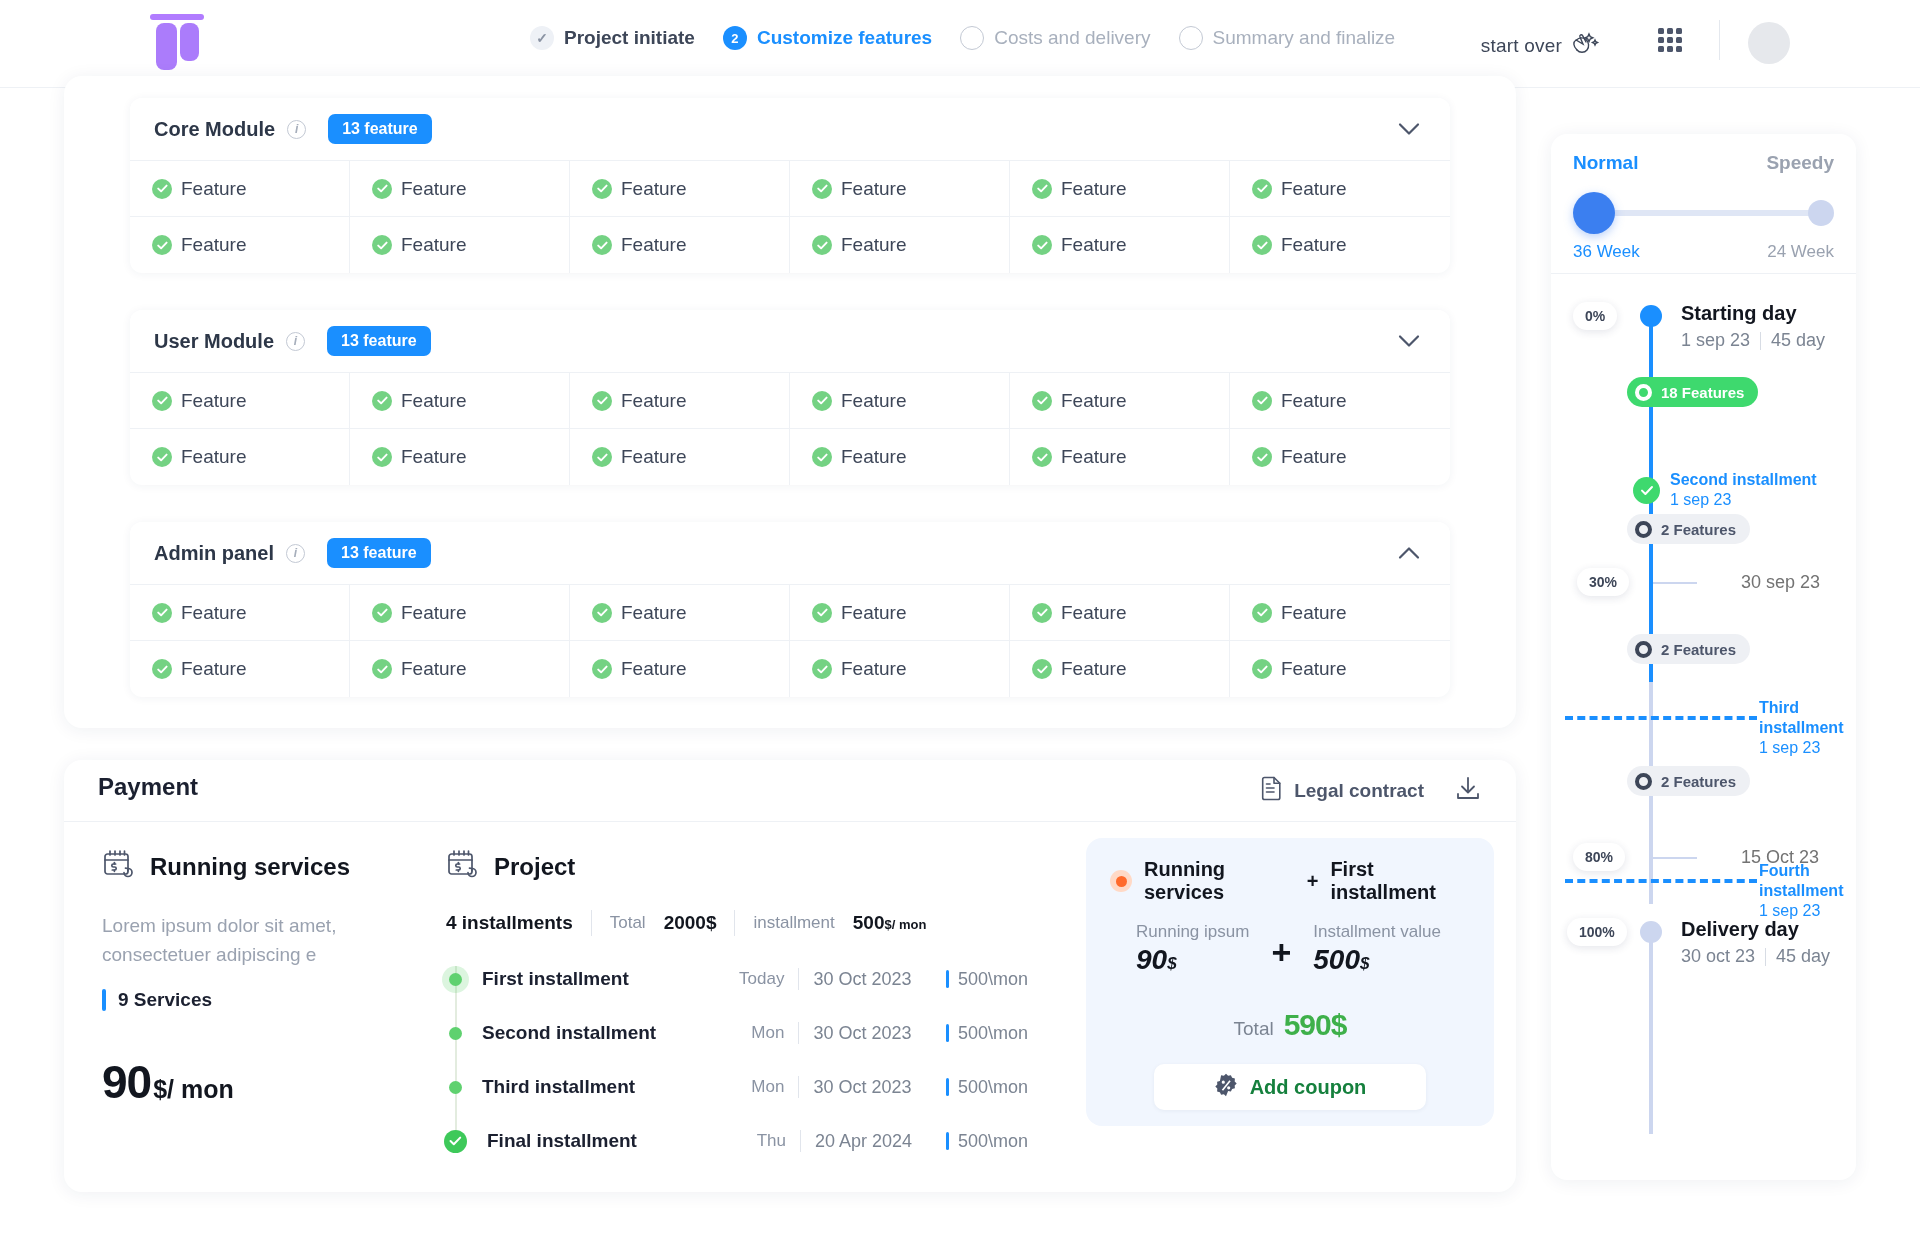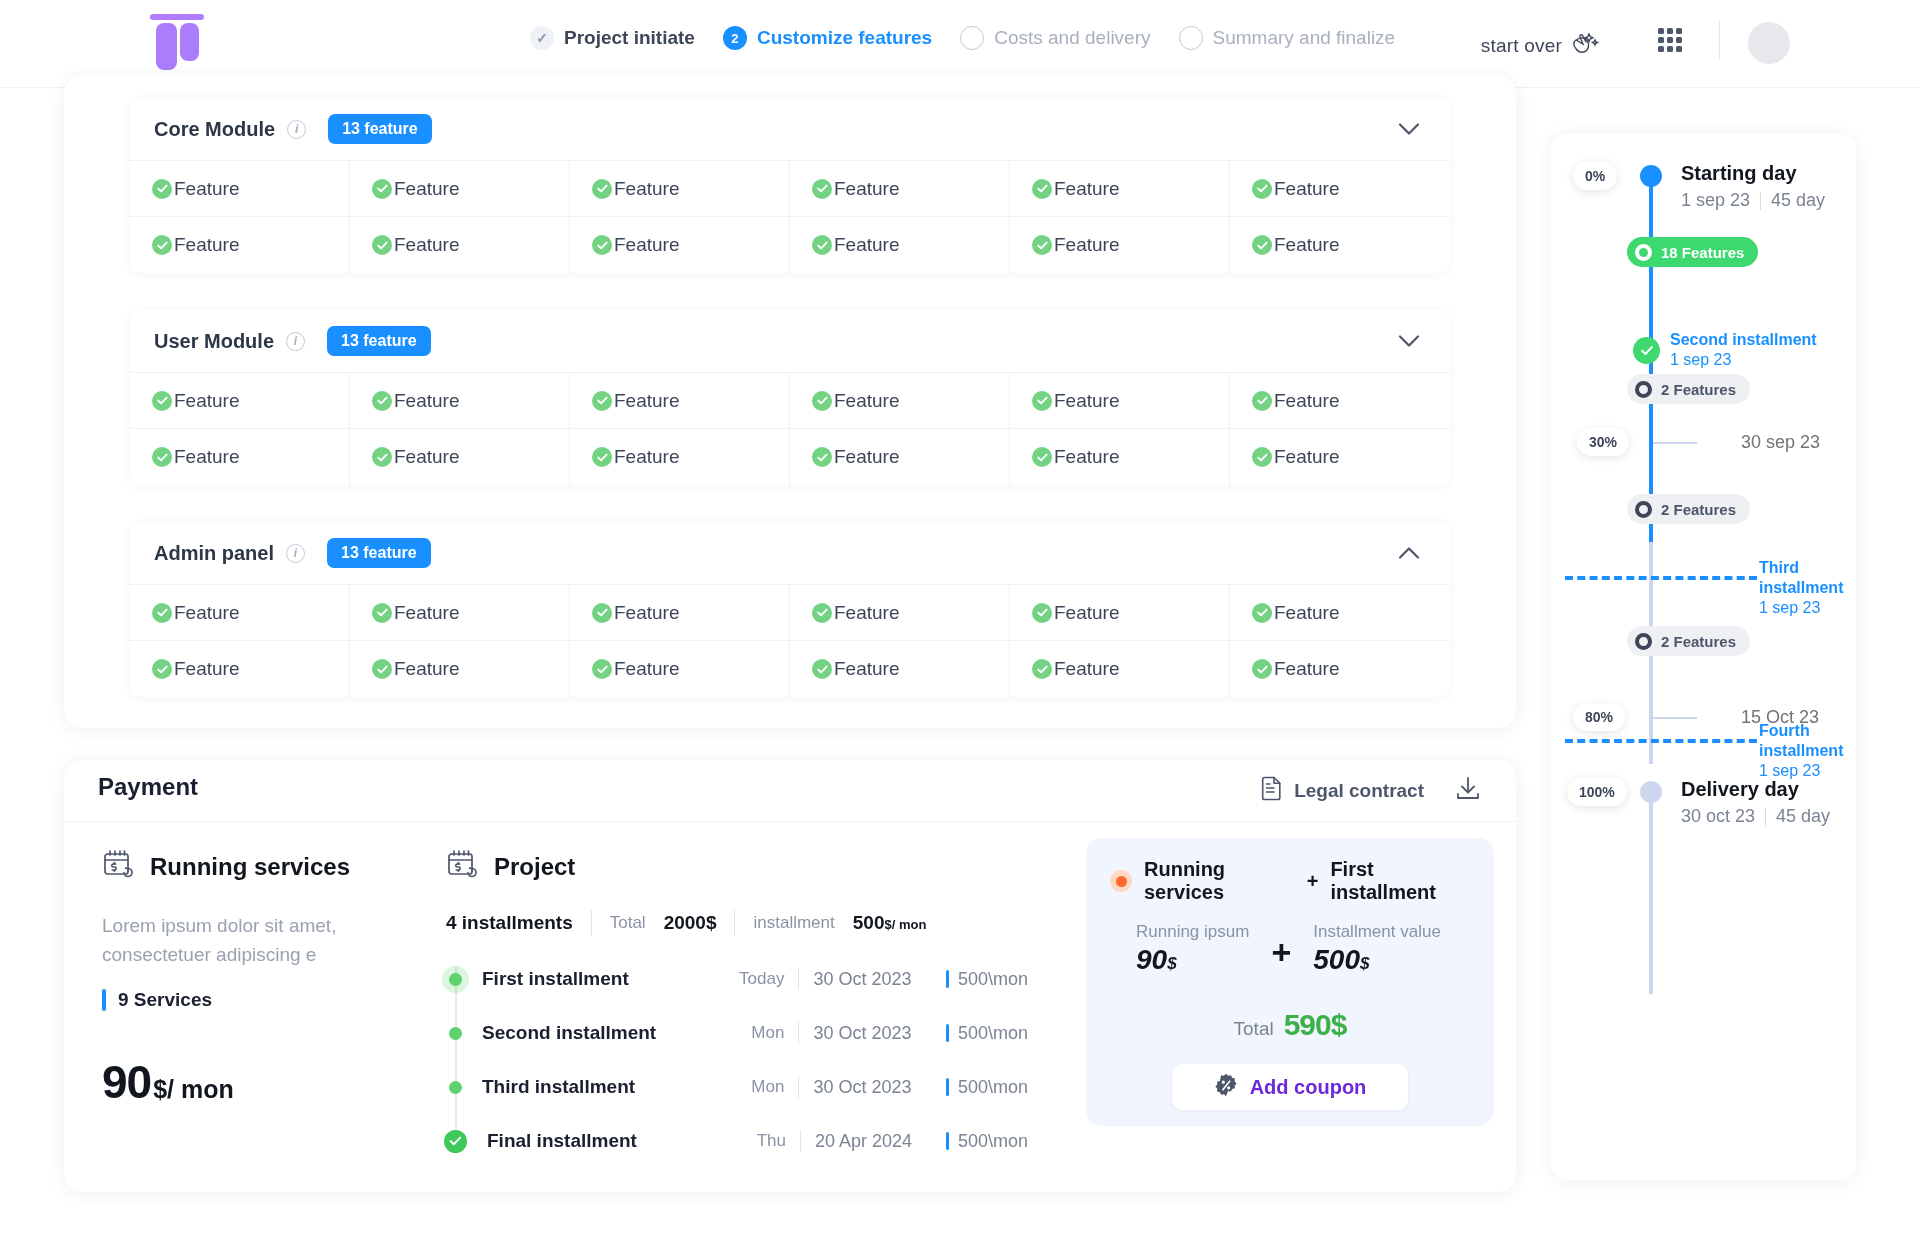--- a/index.html
+++ b/index.html
@@ -73,21 +73,21 @@
   }
   .badge {
     margin-left: 22px; background: #1a8fff; color: #fff;
     font-size: 16px; font-weight: 600; padding: 6px 14px; border-radius: 7px;
   }
   .chev { position: absolute; right: 30px; top: 50%; transform: translateY(-50%); width: 22px; height: 13px; }
   .chev svg { display: block; }
 
   .feat-grid { display: grid; grid-template-columns: repeat(6, 1fr); border-top: 1px solid #eef1f5; }
   .feat-cell {
-    height: 56px; display: flex; align-items: center; gap: 2px;
+    height: 56px; display: flex; align-items: center; gap: 9px;
     padding-left: 22px; font-size: 19px; color: #3d4658; font-weight: 500;
     border-right: 1px solid #eef1f5; border-bottom: 1px solid #eef1f5;
   }
   .feat-cell:nth-child(6n) { border-right: none; }
   .feat-grid .feat-cell:nth-last-child(-n+6) { border-bottom: none; }
   .check {
     width: 20px; height: 20px; border-radius: 50%; background: #74d283;
     display: flex; align-items: center; justify-content: center; flex: 0 0 auto;
   }
   .check svg { display: block; }
@@ -154,24 +154,24 @@
   .sum-col { }
   .sum-lbl { font-size: 17px; color: #8a93a3; }
   .sum-val { font-size: 28px; font-weight: 800; color: #12161f; margin-top: 2px; font-style: italic; }
   .sum-val span { font-size: 17px; font-weight: 700; }
   .plus-big { font-size: 34px; font-weight: 800; color: #12161f; padding-bottom: 4px; }
   .sum-total { display: flex; align-items: baseline; justify-content: center; gap: 10px; margin-top: 16px; }
   .tot-lbl { font-size: 19px; color: #7b8492; }
   .tot-val { font-size: 46px; font-weight: 800; color: #3eb04a; letter-spacing: -1px; }
   .tot-val span { font-size: 30px; }
   .coupon {
-    margin: 18px auto 0; width: 236px; height: 46px;
+    margin: 18px auto 0; width: 272px; height: 46px;
     background: #fff; border-radius: 10px;
     display: flex; align-items: center; justify-content: center; gap: 12px;
-    font-size: 20px; font-weight: 600; color: #6d28d9;
+    font-size: 20px; font-weight: 600; color: #15803d;
     box-shadow: 0 1px 4px rgba(30,45,80,.06); cursor: pointer;
   }
 
   
   .delivery {
     position: absolute; left: 1551px; top: 46px;
     width: 305px; height: 1046px;
     background: #fff; border-radius: 16px;
     box-shadow: 0 2px 18px rgba(30,45,80,.07);
   }
@@ -802,20 +802,31 @@
               </svg>
           </span>
           <span>Add coupon</span>
         </div>
       </div>
     </div>
   </div>
 
   <div class="delivery">
 
+    <div class="dv-speed">
+      <div class="sp-row">
+        <span class="sp-normal">Normal</span>
+        <span class="sp-speedy">Speedy</span>
+      </div>
+      <div class="sp-track"></div>
+      <div class="sp-knob-a"></div>
+      <div class="sp-knob-b"></div>
+      <span class="sp-wk a">36 Week</span>
+      <span class="sp-wk b">24 Week</span>
+    </div>
 
     <div class="tl">
 
       <div class="tl-axis blue" style="top:38px; height:370px;"></div>
       <div class="tl-axis" style="top:408px; height:222px;"></div>
       <div class="tl-axis" style="top:660px; height:200px;"></div>
 
       <div class="pct" style="left:22px; top:28px;">0%</div>
       <div class="node node-blue" style="top:31px;"></div>
       <div class="ev-title" style="left:130px; top:28px;">Starting day</div>

